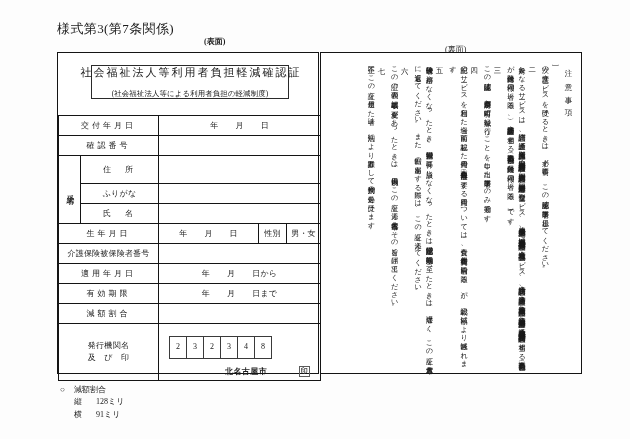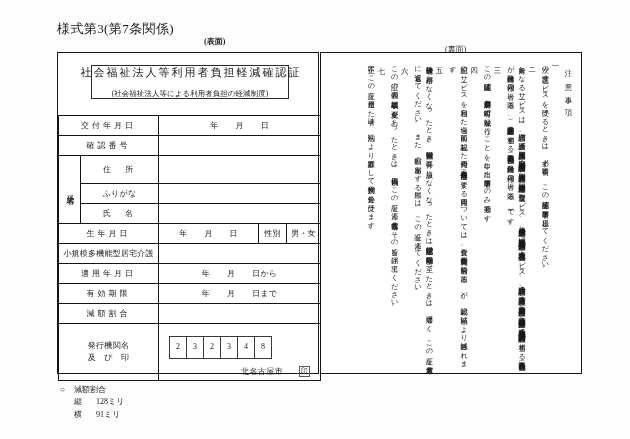--- a/index.html
+++ b/index.html
@@ -138,21 +138,22 @@
   }
   .issuer-city{
     text-align:left;
     padding-right:10px;
     font-size:8px;
     letter-spacing:.4px;
     white-space:nowrap;
     display:flex;
     justify-content:flex-end;
     align-items:center;
-    gap:16px;
+    gap:32px;
+    font-weight:bold;
   }
   .seal{
     display:inline-flex;
     align-items:center;justify-content:center;
     width:11px;height:11px;
     border:1px solid #5a5a5a;
     font-size:7px;
     color:#4a4a4a;
     line-height:1;
     box-sizing:border-box;
@@ -296,21 +297,21 @@
         <td>
           <span class="lbl-tight">性別</span>
         </td>
         <td class="noborder-right">
           <span class="lbl-tight">男・女</span>
         </td>
       </tr>
 
       <tr>
         <td colspan="2" class="noborder-left">
-          <span class="lbl-tight">小規模多機能型居宅介護</span>
+          <span class="lbl-tight">介護保険被保険者番号</span>
         </td>
         <td colspan="4" class="noborder-right"></td>
       </tr>
 
       <tr>
         <td colspan="2" class="noborder-left">
           <span class="lbl">適用年月日</span>
         </td>
         <td colspan="4" class="noborder-right">
           <span class="ymd">

